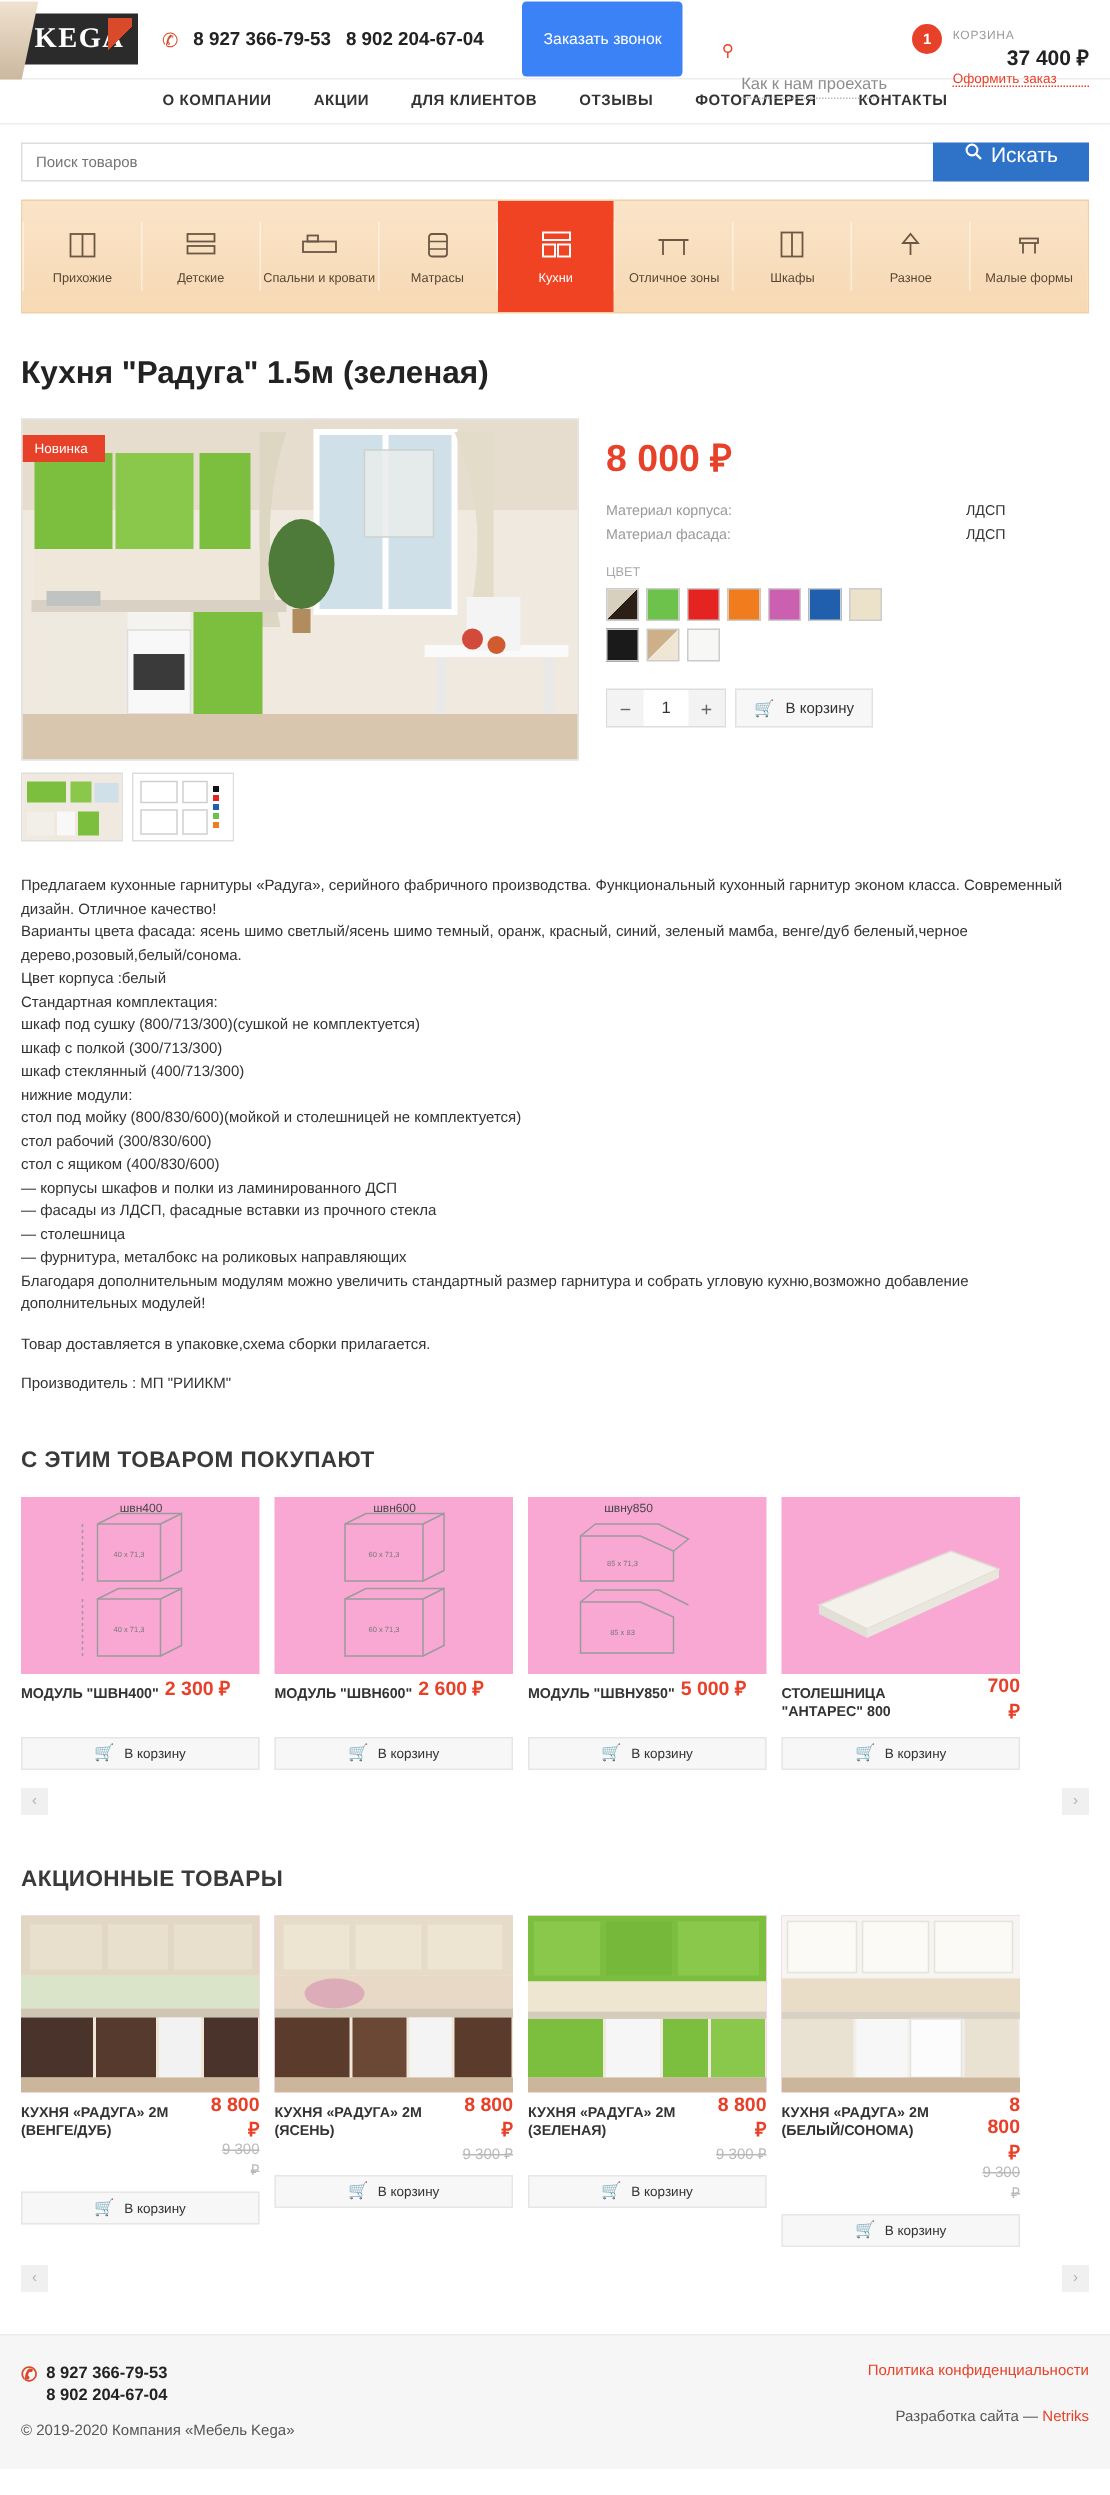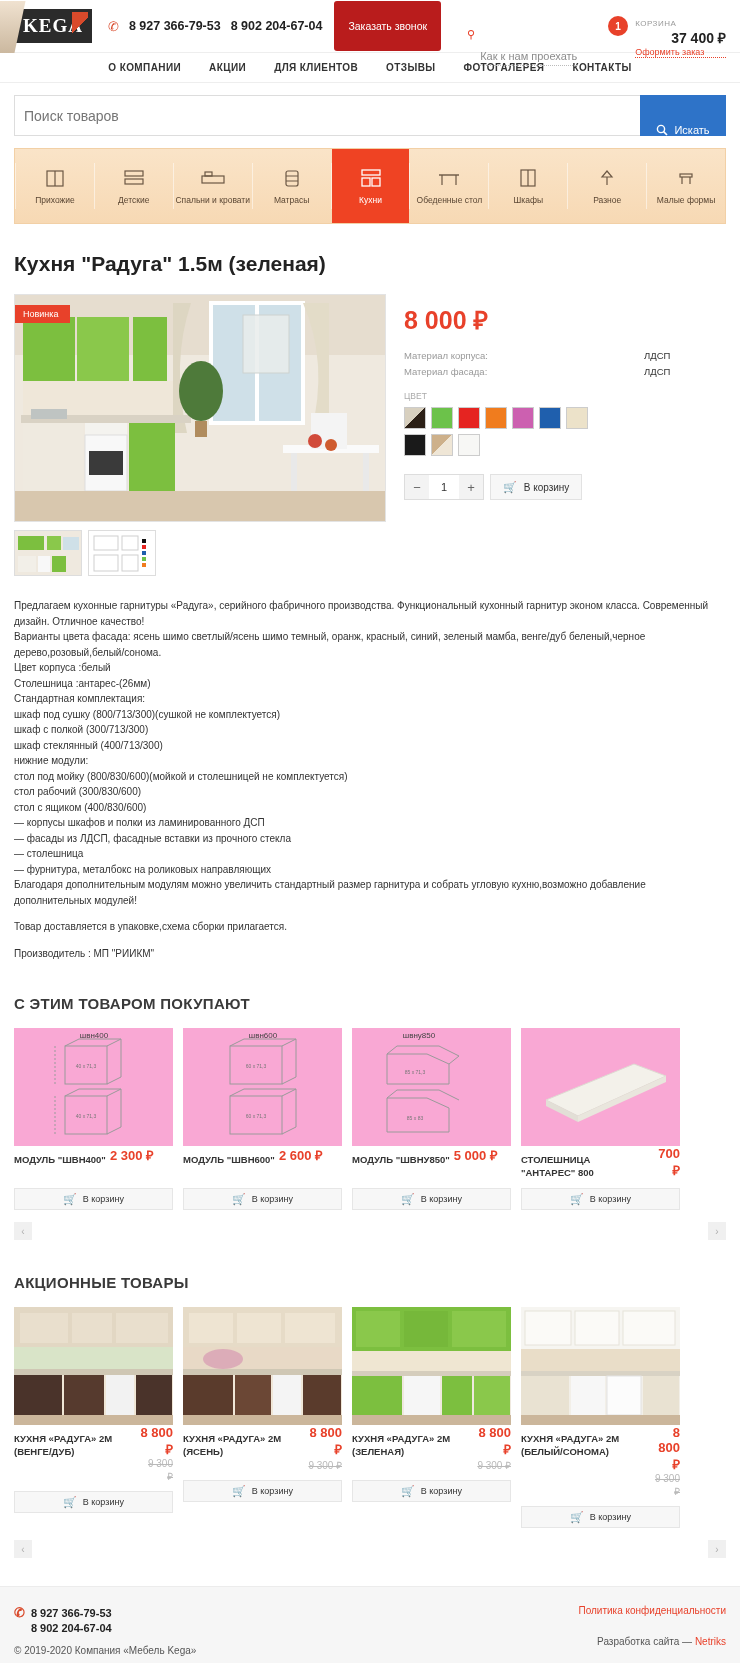--- a/index.html
+++ b/index.html
@@ -40,22 +40,22 @@
     position:absolute; left: -22px; top:-8px; width:28px; height:52px;
     background: linear-gradient(180deg,#f0e2d0,#cbb89f);
     transform: skewX(-12deg);
   }
   .phones {
     display:flex; align-items:center; gap: 10px; margin-left: 4px;
   }
   .phone-icon { color:#d94a2b; font-size: 13px; }
   .phone { font-weight: bold; font-size: 12.5px; color:#222; white-space: nowrap;}
   .callback-btn {
-    background: #b91c1c; color:#fff; border:none; border-radius:3px;
-    font-size: 10.5px; padding: 19px 14px; margin-left: 12px; cursor:pointer;
+    background: #3b82f6; color:#fff; border:none; border-radius:3px;
+    font-size: 10.5px; padding: 19px 14px; margin-left: 26px; cursor:pointer;
     white-space: nowrap;
   }
   .hdr-contacts { margin-left: 26px; line-height: 1.6; }
   .hdr-contacts .row { display:flex; align-items:center; gap:5px; }
   .hdr-contacts .mail { font-size: 10px; color:#444; }
   .hdr-contacts .route { font-size: 11px; color:#8d8d8d; border-bottom:1px dotted #bbb;margin-top:44px; }
   .pin { color:#e8412a; font-size: 11px; }
   .cart-block { margin-left:auto; display:flex; align-items:center; gap:7px; }
   .cart-circle {
     width: 20px; height:20px; border-radius:50%; background:#e8412a; color:#fff;
@@ -69,26 +69,26 @@
   .nav {
     border-top: 1px solid #eee; border-bottom:1px solid #eee;
     display:flex; justify-content:center; gap: 28px; padding: 9px 0;
     background:#fff;
   }
   .nav a { font-size: 10px; color:#333; text-decoration:none; letter-spacing:.4px; font-weight:bold;}
 
   
   .searchbar { padding: 12px 14px; display:flex; }
   .searchbar input {
-    flex:1; height: 41px; border:1px solid #ddd; border-right:none; padding: 0 9px;
-    font-size:14px; color:#999; outline:none;
+    flex:1; height: 26px; border:1px solid #ddd; border-right:none; padding: 0 9px;
+    font-size:10px; color:#999; outline:none;
   }
   .search-btn {
-    width: 86px; background:#2e73c8; color:#fff; border:none; font-size:11px;
-    display:flex; align-items:flex-end; justify-content:center; gap:6px; cursor:pointer;
+    width: 104px; background:#2e73c8; color:#fff; border:none; font-size:14px;
+    display:flex; align-items:flex-start; justify-content:center; gap:6px; cursor:pointer;
   }
 
   
   .catstrip {
     margin: 0 14px; height: 76px; display:flex;
     background: linear-gradient(180deg,#fae4c8,#f7d9b4);
     border:1px solid #f2d0a6;
   }
   .cat {
     flex:1; display:flex; flex-direction:column; align-items:center; justify-content:center;
@@ -292,21 +292,21 @@
     </div>
     <div class="cat-sep"></div>
     <div class="cat">
       <span class="ic">
         <svg width="26" height="20" viewBox="0 0 26 20">
             <line x1="3" y1="7" x2="23" y2="7" stroke="#6b5744" stroke-width="1.4"></line>
             <line x1="6" y1="7" x2="6" y2="17" stroke="#6b5744" stroke-width="1.2"></line>
             <line x1="20" y1="7" x2="20" y2="17" stroke="#6b5744" stroke-width="1.2"></line>
           </svg>
       </span>
-      <span class="lbl">Обеденные стол</span>
+      <span class="lbl">Отличное зоны</span>
     </div>
     <div class="cat-sep"></div>
     <div class="cat">
       <span class="ic">
         <svg width="26" height="20" viewBox="0 0 26 20">
             <rect x="6" y="2" width="14" height="16" fill="none" stroke="#6b5744" stroke-width="1.2"></rect>
             <line x1="13" y1="2" x2="13" y2="18" stroke="#6b5744" stroke-width="1.2"></line>
           </svg>
       </span>
       <span class="lbl">Шкафы</span>
@@ -455,21 +455,20 @@
             <span>В корзину</span>
           </div>
         </div>
       </div>
     </div>
 
     <div class="desc">
       <p>Предлагаем кухонные гарнитуры «Радуга», серийного фабричного производства. Функциональный кухонный гарнитур эконом класса. Современный дизайн. Отличное качество!</p>
       <p>Варианты цвета фасада: ясень шимо светлый/ясень шимо темный, оранж, красный, синий, зеленый мамба, венге/дуб беленый,черное дерево,розовый,белый/сонома.</p>
       <p>Цвет корпуса :белый</p>
-      <p>Столешница :антарес-(26мм)</p>
       <p>Стандартная комплектация:</p>
       <p>шкаф под сушку (800/713/300)(сушкой не комплектуется)</p>
       <p>шкаф с полкой (300/713/300)</p>
       <p>шкаф стеклянный (400/713/300)</p>
       <p>нижние модули:</p>
       <p>стол под мойку (800/830/600)(мойкой и столешницей не комплектуется)</p>
       <p>стол рабочий (300/830/600)</p>
       <p>стол с ящиком (400/830/600)</p>
       <p>— корпусы шкафов и полки из ламинированного ДСП</p>
       <p>— фасады из ЛДСП, фасадные вставки из прочного стекла</p>

